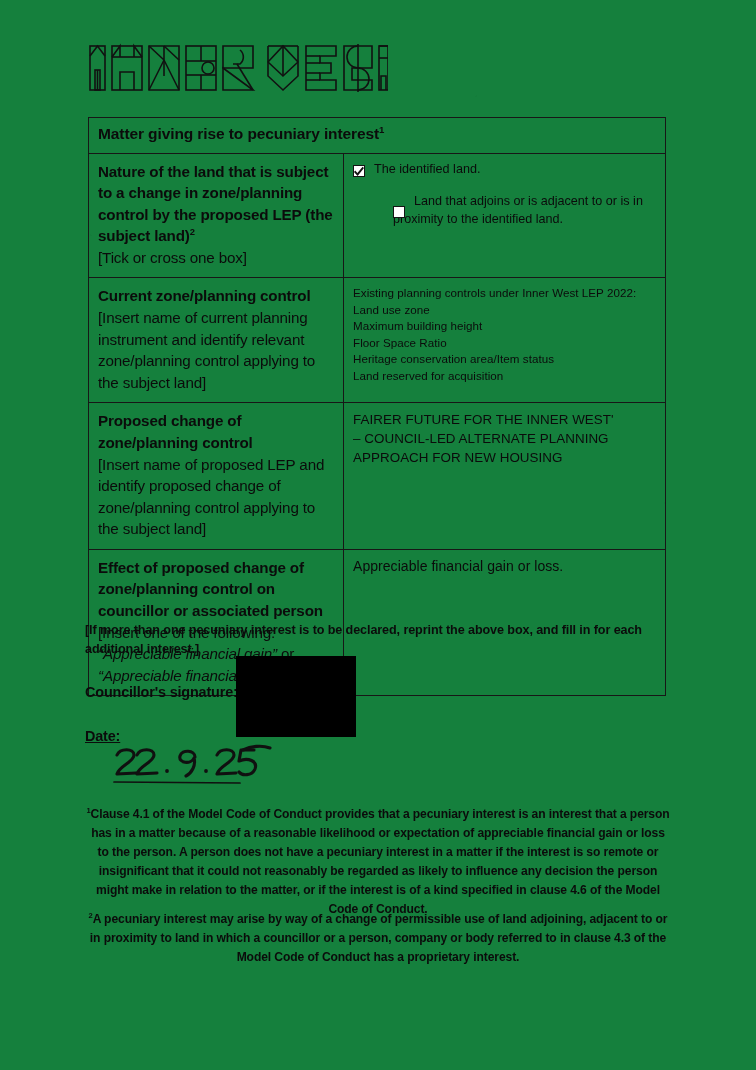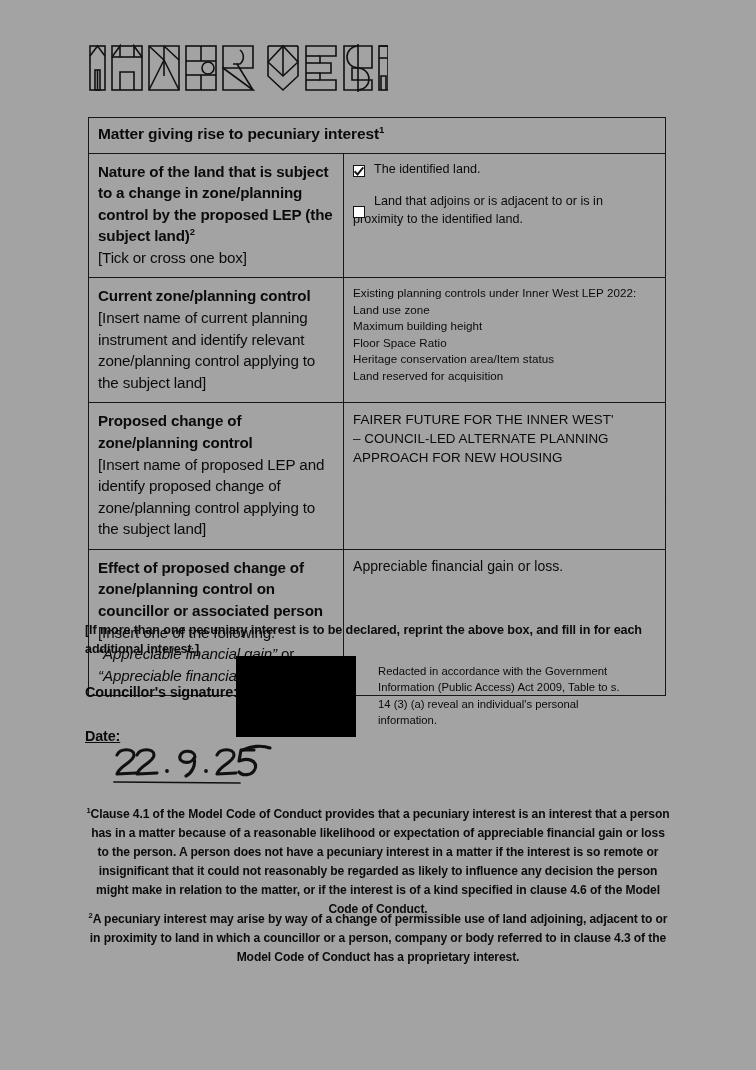--- a/index.html
+++ b/index.html
@@ -5,21 +5,21 @@
   html, body {
     margin: 0;
     padding: 0;
     background: #8a8a8a;
   }
   .page {
     position: relative;
     width: 756px;
     height: 1070px;
     margin: 0 auto;
-    background: #a3a3a3;
+    background: #15803d;
     overflow: hidden;
     font-family: "Liberation Sans", sans-serif;
     color: #0b0b0b;
   }
   
   .scan-noise {
     position: absolute;
     inset: 0;
     pointer-events: none;
     background:
@@ -99,21 +99,21 @@
   }
 
   
   .check-row {
     display: flex;
     align-items: center;
     gap: 9px;
     font-size: 12.6px;
     line-height: 1.4;
   }
-  .check-row + .check-row { margin-top: 15px; }
+  .check-row + .check-row { margin-top: 15px; margin-left: 40px; }
   .cbox {
     flex: 0 0 auto;
     width: 10px;
     height: 10px;
     border: 1.4px solid #141414;
     margin-top: 3px;
     position: relative;
     background: #fff;
   }
   .cbox.checked::after {
@@ -378,21 +378,20 @@
           </div>
         </td>
       </tr>
     </tbody>
   </table>
 
   <div class="note-bracket">[If more than one pecuniary interest is to be declared, reprint the above box, and fill in for each additional interest.]</div>
 
   <div class="sig-label">Councillor's signature:</div>
   <div class="redaction-box"></div>
-  <div class="redaction-note">Redacted in accordance with the Government Information (Public Access) Act 2009, Table to s. 14 (3) (a) reveal an individual's personal information.</div>
   <div class="date-label">Date:</div>
 
   <div class="handwriting">
     <svg viewBox="0 0 180 46" xmlns="http://www.w3.org/2000/svg" fill="none" stroke="#101010" stroke-width="3.1" stroke-linecap="round" stroke-linejoin="round">
 
       <path d="M5 11 C8 4, 22 4, 22 11 C22 18, 7 22, 5 30 L24 29"></path>
 
       <path d="M25 11 C28 4, 42 4, 42 11 C42 18, 27 22, 25 30 L45 29"></path>
 
       <circle cx="55" cy="27" r="1.9" fill="#101010" stroke="none"></circle>

